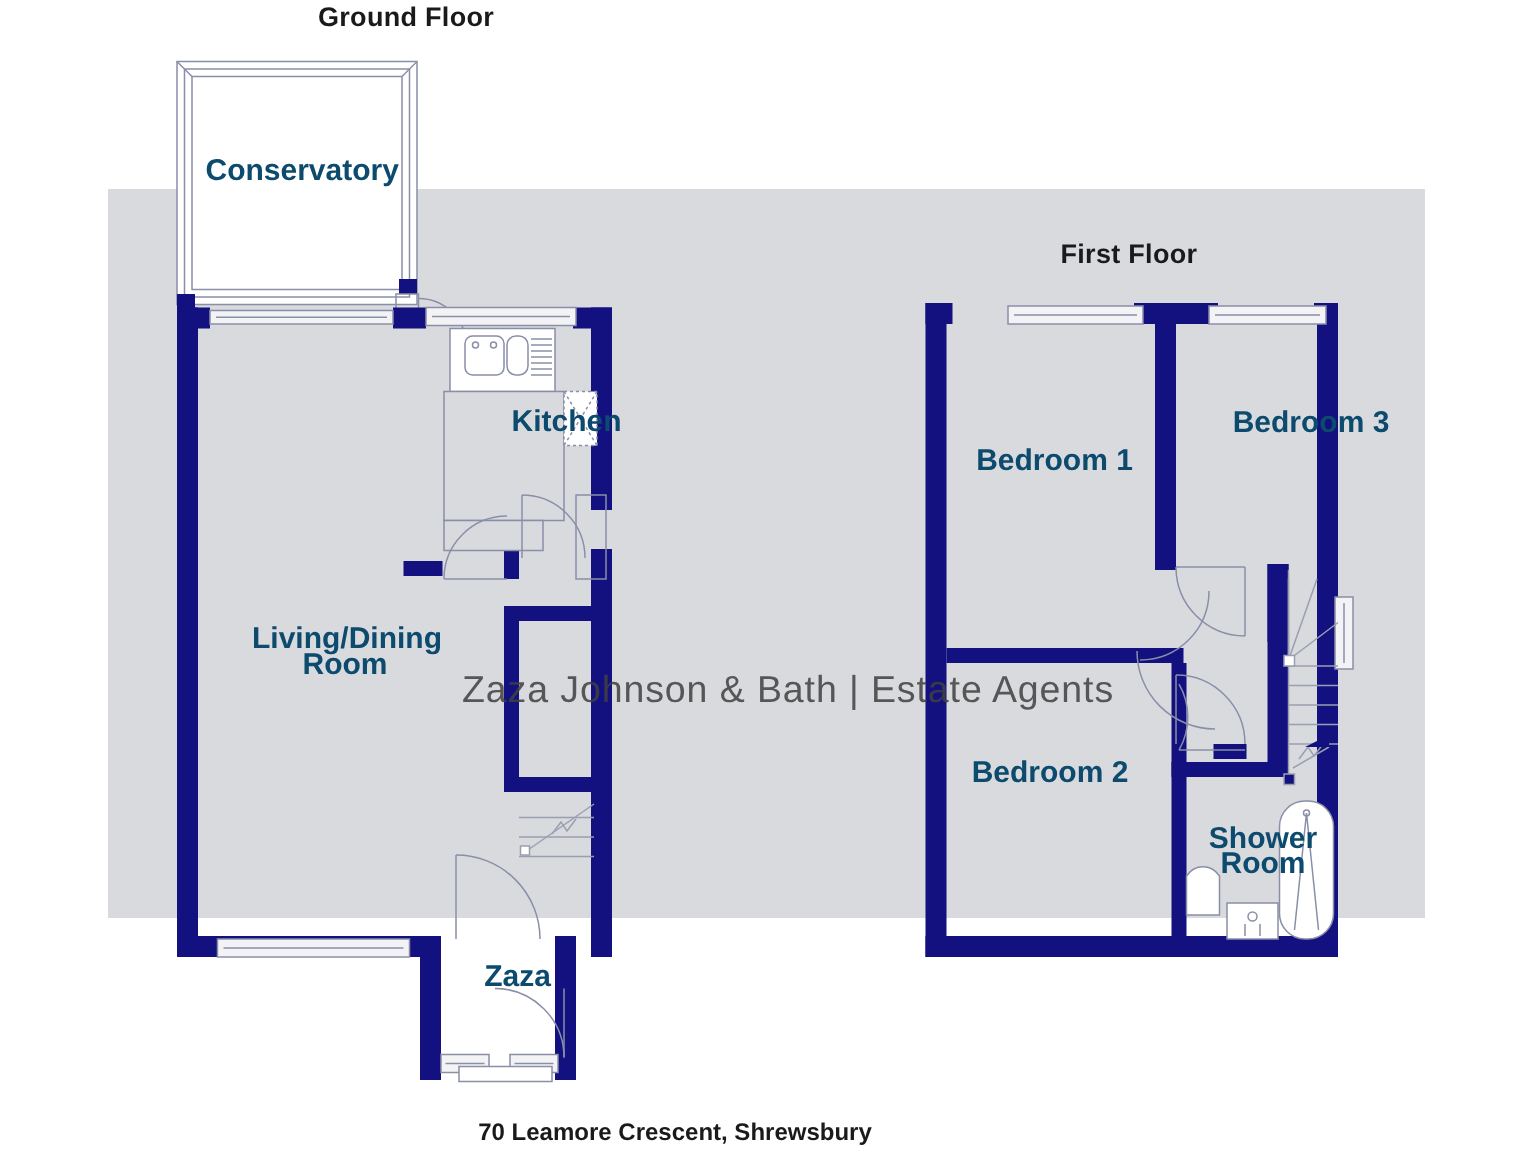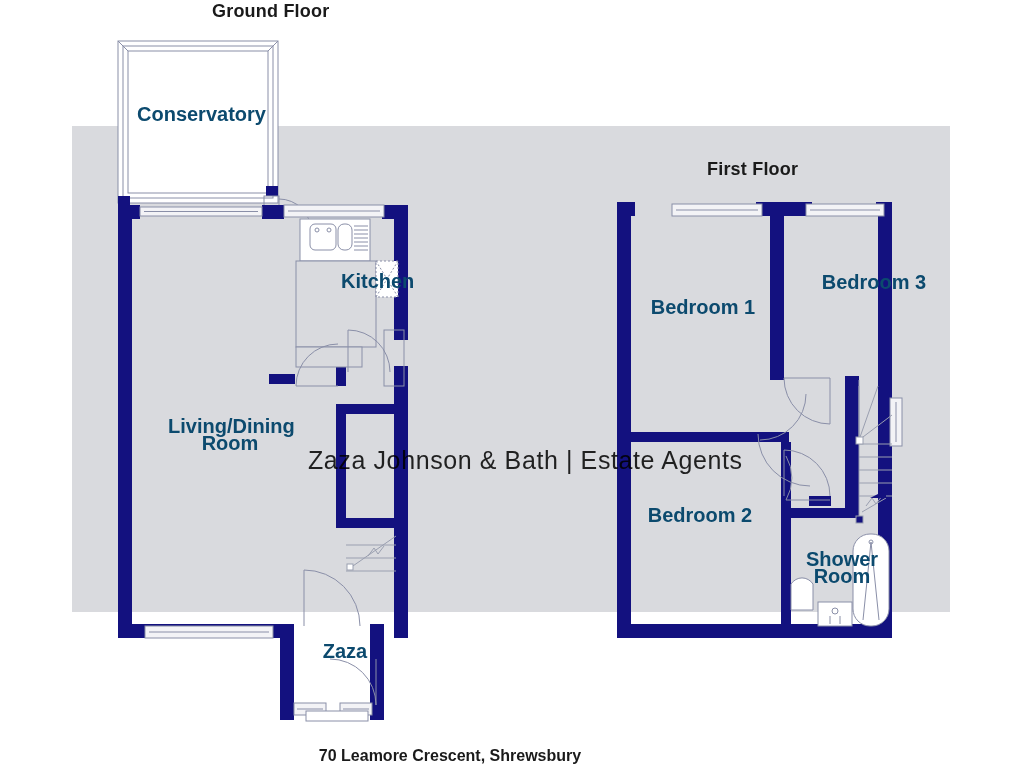--- a/index.html
+++ b/index.html
@@ -38,21 +38,21 @@
   
   #wm-mark{
     position:absolute;left:586px;top:247px;
     font-family:"Liberation Serif", serif;font-size:57px;
     color:#f7e2c4;opacity:.92;letter-spacing:1px;white-space:nowrap;
     pointer-events:none;
   }
   #wm-strap{
     position:absolute;left:308px;top:446px;
     font-family:"Liberation Sans", sans-serif;font-size:25px;
-    color:#000000;opacity:.85;letter-spacing:.6px;white-space:nowrap;
+    color:#404040;opacity:.85;letter-spacing:.6px;white-space:nowrap;
     pointer-events:none;
   }
 </style>
 </head>
 <body>
 
 <div id="stage">
 
   <svg id="plan-svg" viewBox="0 0 1024 768">
     <defs>

